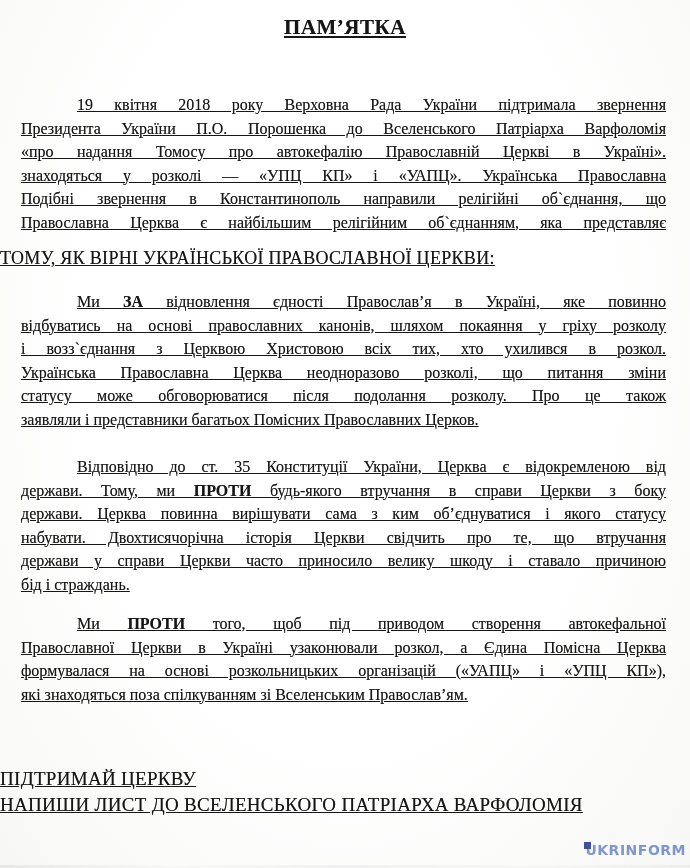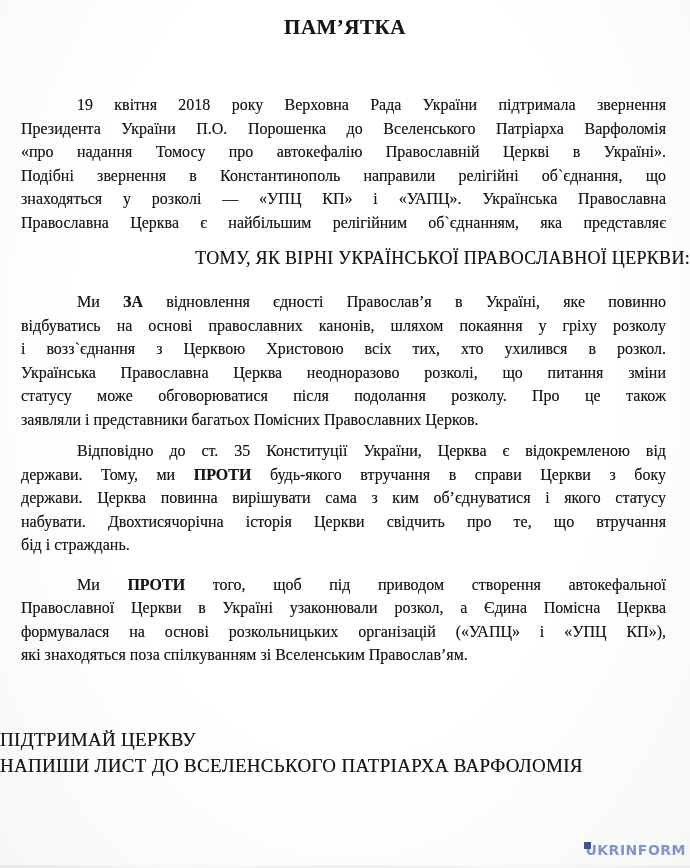--- a/index.html
+++ b/index.html
@@ -9,20 +9,21 @@
   }
   .sheet {
     position: relative;
     width: 690px;
     height: 868px;
     overflow: hidden;
     box-sizing: border-box;
     background: radial-gradient(ellipse at 50% 40%, #ffffff 55%, #f7f7f5 100%);
     font-family: "Liberation Serif", serif;
     color: #161616;
+    text-decoration: underline;
   }
   .sheet::after {
     content: "";
     position: absolute;
     left: 0; right: 0; bottom: 0;
     height: 3px;
     background: linear-gradient(to right,
       rgba(0,0,0,.18), rgba(0,0,0,.03) 25%,
       rgba(0,0,0,.14) 50%, rgba(0,0,0,.04) 80%, rgba(0,0,0,.12));
     opacity: .35;
@@ -44,29 +45,29 @@
     text-shadow: 0 0 .45px rgba(20,20,20,.5);
   }
   #doc-blocks .line {
     text-align: justify;
     text-align-last: justify;
   }
   #doc-blocks .line.indent { text-indent: 56px; }
   #doc-blocks .line.no-just { text-align-last: left; }
   #doc-blocks .section-heading {
     margin-top: 12px;
-    text-align: right;
+    text-align: left;
     font-size: 18px;
     line-height: 24px;
     letter-spacing: .3px;
     text-shadow: 0 0 .5px rgba(20,20,20,.55);
   }
   [data-name="intro-paragraph"]                { margin-top: 53px; }
   [data-name="za-unity-paragraph"]             { margin-top: 20px; }
-  [data-name="against-interference-paragraph"] { margin-top: 8px; }
+  [data-name="against-interference-paragraph"] { margin-top: 24px; }
   [data-name="against-schism-paragraph"]       { margin-top: 16px; }
   .footer {
     margin-top: 60px;
     text-align: left;
     font-size: 19px;
     line-height: 26px;
     letter-spacing: .3px;
     text-shadow: 0 0 .5px rgba(20,20,20,.55);
   }
   .watermark {
@@ -94,38 +95,39 @@
 
 <div class="sheet" data-name="scanned-document-page">
 
   <div class="doc-title" data-name="document-title">ПАМ’ЯТКА</div>
 
   <main id="doc-blocks" data-name="document-body">
       <div data-name="intro-paragraph" class="paragraph">
         <div class="line indent" data-name="text-line">19 квітня 2018 року Верховна Рада України підтримала звернення</div>
         <div class="line" data-name="text-line">Президента України П.О. Порошенка до Вселенського Патріарха Варфоломія</div>
         <div class="line" data-name="text-line">«про надання Томосу про автокефалію Православній Церкві в Україні».</div>
+        <div class="line" data-name="text-line">знаходяться у розколі — «УПЦ КП» і «УАПЦ». Українська Православна</div>
         <div class="line" data-name="text-line">Подібні звернення в Константинополь направили релігійні об`єднання, що</div>
-        <div class="line" data-name="text-line">знаходяться у розколі — «УПЦ КП» і «УАПЦ». Українська Православна</div>
         <div class="line" data-name="text-line">Православна Церква є найбільшим релігійним об`єднанням, яка представляє</div>
       </div>
       <div data-name="section-heading" class="section-heading">ТОМУ, ЯК ВІРНІ УКРАЇНСЬКОЇ ПРАВОСЛАВНОЇ ЦЕРКВИ:</div>
       <div data-name="za-unity-paragraph" class="paragraph">
         <div class="line indent" data-name="text-line">Ми <b>ЗА</b> відновлення єдності Православ’я в Україні, яке повинно</div>
         <div class="line" data-name="text-line">відбуватись на основі православних канонів, шляхом покаяння у гріху розколу</div>
         <div class="line" data-name="text-line">і возз`єднання з Церквою Христовою всіх тих, хто ухилився в розкол.</div>
         <div class="line" data-name="text-line">Українська Православна Церква неодноразово розколі, що питання зміни</div>
         <div class="line" data-name="text-line">статусу може обговорюватися після подолання розколу. Про це також</div>
         <div class="line no-just" data-name="text-line">заявляли і представники багатьох Помісних Православних Церков.</div>
       </div>
       <div data-name="against-interference-paragraph" class="paragraph">
         <div class="line indent" data-name="text-line">Відповідно до ст. 35 Конституції України, Церква є відокремленою від</div>
         <div class="line" data-name="text-line">держави. Тому, ми <b>ПРОТИ</b> будь-якого втручання в справи Церкви з боку</div>
         <div class="line" data-name="text-line">держави. Церква повинна вирішувати сама з ким об’єднуватися і якого статусу</div>
         <div class="line" data-name="text-line">набувати. Двохтисячорічна історія Церкви свідчить про те, що втручання</div>
+        <div class="line" data-name="text-line">держави у справи Церкви часто приносило велику шкоду і ставало причиною</div>
         <div class="line no-just" data-name="text-line">бід і страждань.</div>
       </div>
       <div data-name="against-schism-paragraph" class="paragraph">
         <div class="line indent" data-name="text-line">Ми <b>ПРОТИ</b> того, щоб під приводом створення автокефальної</div>
         <div class="line" data-name="text-line">Православної Церкви в Україні узаконювали розкол, а Єдина Помісна Церква</div>
         <div class="line" data-name="text-line">формувалася на основі розкольницьких організацій («УАПЦ» і «УПЦ КП»),</div>
         <div class="line no-just" data-name="text-line">які знаходяться поза спілкуванням зі Вселенським Православ’ям.</div>
       </div>
     </main>
 

